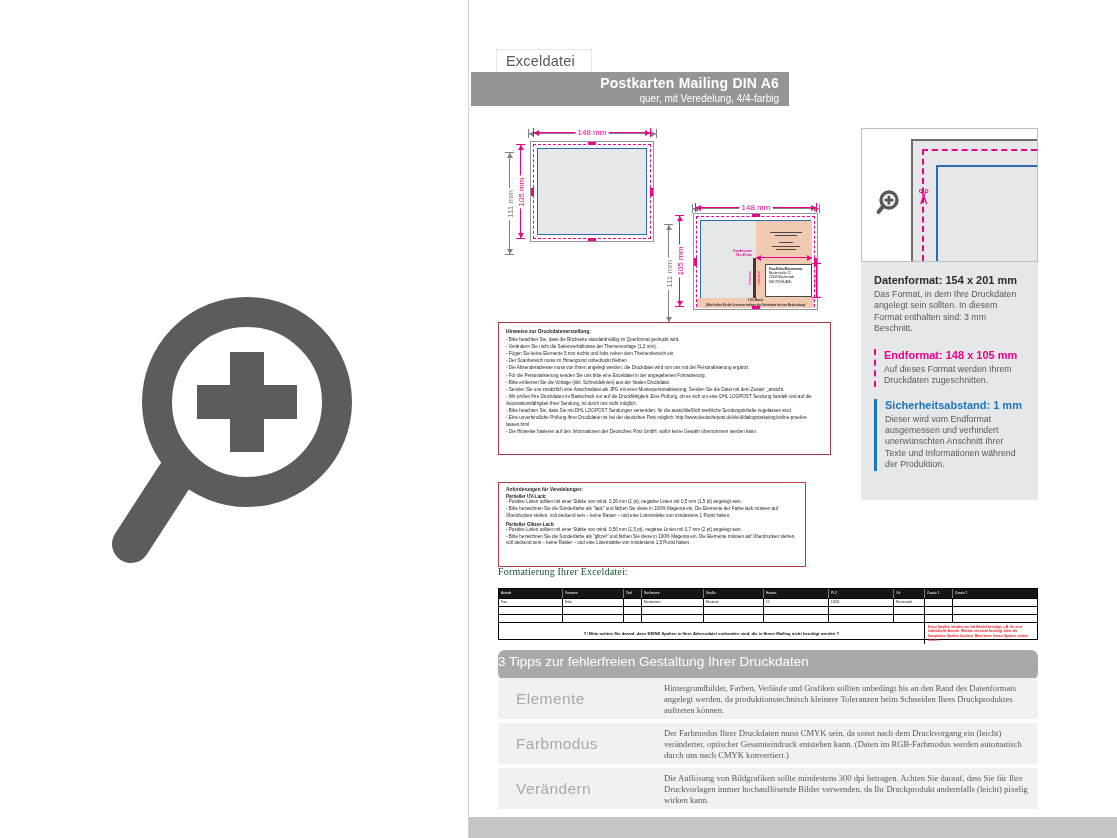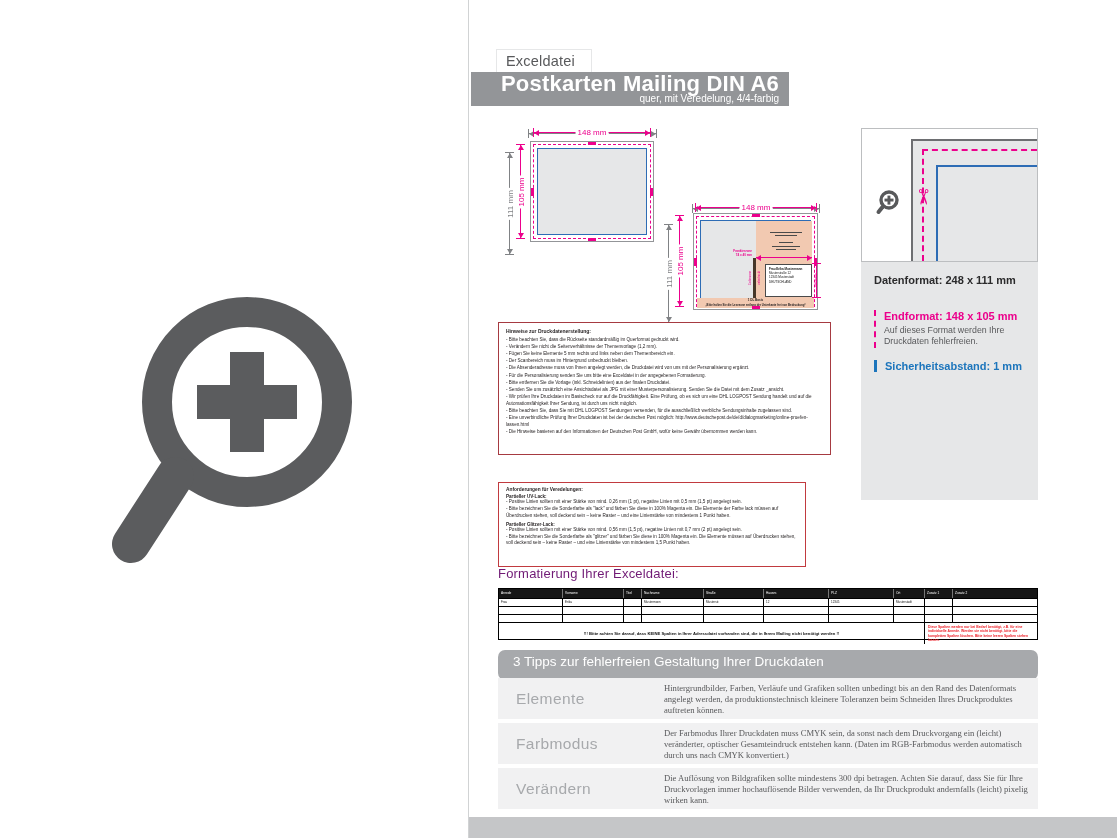--- a/index.html
+++ b/index.html
@@ -4,21 +4,21 @@
 <style>
   html,body{margin:0;padding:0;background:#fff;font-family:"Liberation Sans",sans-serif;}
   .canvas{position:relative;width:1117px;height:838px;background:#fff;overflow:hidden;}
   .abs{position:absolute;box-sizing:border-box;}
   .doc{position:absolute;left:468px;top:0;width:649px;height:838px;background:#fff;border-left:1px solid #d1d3d4;box-sizing:border-box;}
 
   
   .tab{left:27px;top:49px;width:96px;height:23px;background:#fff;border:1px solid #e6e7e8;border-bottom:none;
        color:#58595b;font-size:14.5px;line-height:22px;padding-left:9px;letter-spacing:.2px;}
   .titlebar{left:2px;top:72px;width:318px;height:34px;background:#939598;color:#fff;text-align:right;padding:2px 10px 0 0;}
-  .titlebar .t1{font-size:22px;font-weight:bold;letter-spacing:.2px;line-height:19px;}
+  .titlebar .t1{font-size:14px;font-weight:bold;letter-spacing:.2px;line-height:19px;}
   .titlebar .t2{font-size:10px;line-height:12px;}
 
   
   .hdim{position:absolute;height:0;border-top:1px solid currentColor;}
   .vdim{position:absolute;width:0;border-left:1px solid currentColor;}
   .gray{color:#808285;margin-top:12px;} .pink{color:#ec008c;}
   .hdim .t1,.hdim .t2{position:absolute;width:1px;height:9px;top:-5px;background:currentColor;}
   .hdim .t1{left:-1px;} .hdim .t2{right:-1px;}
   .hdim .a1,.hdim .a2{position:absolute;width:0;height:0;top:-3px;border-top:3px solid transparent;border-bottom:3px solid transparent;}
   .hdim .a1{left:0;border-right:5px solid currentColor;} .hdim .a2{right:0;border-left:5px solid currentColor;}
@@ -40,49 +40,49 @@
   .mk.rgt{right:0;top:50%;margin-top:-4px;width:3px;height:8px;}
   .tl{height:1px;background:#4a4a4a;margin:2.5px auto 0;}
   .anchor{position:absolute;width:0;height:0;}
   .anchor>span{position:absolute;display:block;white-space:nowrap;transform:translate(-50%,-50%) rotate(-90deg);}
 
   
   .zoombox{left:392px;top:128px;width:177px;height:134px;border:1px solid #bcbec0;background:#fff;}
   .infopanel{left:392px;top:262px;width:177px;height:238px;background:#e6e7e8;padding:12px 13px;}
   .infopanel h4{margin:0;font-size:11px;color:#2b2b2c;}
   .infopanel p{margin:3px 0 0;font-size:8.8px;color:#58595b;line-height:1.3;}
-  .blk-end{margin-top:24px;border-left:2px dashed #ec008c;padding-left:8px;}
+  .blk-end{margin-top:14px;border-left:2px dashed #ec008c;padding-left:8px;}
   .blk-end h4{color:#ec008c;}
   .blk-safe{margin-top:12px;border-left:3px solid #1c75bc;padding-left:8px;}
   .blk-safe h4{color:#1c75bc;}
 
   
   .noticebox{border:1px solid #a63a41;padding:5px 7px;color:#231f20;}
   .noticebox h5{margin:0 0 2px;font-size:5px;}
   .noticebox div{font-size:4.6px;line-height:1.55;}
   .verebox{border:1px solid #c13a3f;padding:4px 7px;color:#231f20;}
   .verebox h5{margin:0 0 2px;font-size:4.8px;}
   .verebox h6{margin:2px 0 0;font-size:4.6px;}
   .verebox div{font-size:4.6px;line-height:1.5;}
 
   
-  .xhead{left:29px;top:566px;font-size:13px;color:#701a75;letter-spacing:.2px;}
+  .xhead{left:29px;top:566px;font-size:10px;color:#14532d;letter-spacing:.2px;font-family:Liberation Serif, serif;}
   .xtable{left:29px;top:588px;width:540px;height:52px;border:1px solid #000;background:#fff;}
   .xrow{display:flex;width:100%;}
   .xrow.h{height:9px;background:#161616;color:#fff;}
   .xrow.r{height:7px;border-top:1px solid #000;}
   .xcell{box-sizing:border-box;border-right:1px solid #777;font-size:3.2px;line-height:8px;padding-left:2px;overflow:hidden;white-space:nowrap;}
   .xrow.r .xcell{border-right:1px solid #000;color:#111;line-height:6px;font-size:3px;}
   .xnote{display:flex;height:21px;border-top:1px solid #000;}
   .xnote .l{width:426px;border-right:1px solid #000;display:flex;align-items:center;justify-content:center;
             font-size:4.2px;font-weight:bold;text-align:center;padding:0 28px;box-sizing:border-box;color:#111;}
   .xnote .r{flex:1;color:#ed1c24;font-size:3.4px;font-weight:bold;line-height:1.3;padding:2px 3px;box-sizing:border-box;}
 
   
-  .tipsbar{left:29px;top:650px;width:540px;height:30px;background:#a7a9ac;color:#fff;font-size:13.5px;line-height:23px;padding-left:15px;border-radius:7px;}
+  .tipsbar{left:29px;top:650px;width:540px;height:30px;background:#a7a9ac;color:#fff;font-size:13.5px;line-height:23px;border-radius:7px;}
   .tiprow{width:540px;height:41px;background:#f1f1f2;}
   .tiprow .lab{position:absolute;left:18px;top:50%;transform:translateY(-50%);font-size:15.5px;color:#a7a9ac;letter-spacing:.4px;}
   .tiprow .txt{position:absolute;left:166px;top:5px;width:366px;font-size:8.6px;color:#58595b;line-height:1.3;font-family:Liberation Serif, serif;}
 
   .footerbar{left:0;top:817px;width:649px;height:21px;background:#c5c6c8;}
 </style>
 </head>
 <body>
 
 <div class="canvas">
@@ -233,27 +233,29 @@
       </div>
       <svg class="abs" style="left:12px;top:59px;" width="28" height="28" viewBox="0 0 28 28">
         <circle cx="15" cy="12" r="8" fill="none" stroke="#58595b" stroke-width="3.4"></circle>
         <rect x="10.5" y="10.6" width="9" height="2.9" fill="#58595b"></rect>
         <rect x="13.5" y="7.6" width="2.9" height="9" fill="#58595b"></rect>
         <line x1="8.5" y1="19" x2="4.5" y2="24" stroke="#58595b" stroke-width="4" stroke-linecap="round"></line>
       </svg>
     </div>
 
     <div class="abs infopanel">
-      <h4>Datenformat: 248 x 111 mm</h4>
+      <h4>Datenformat: 154 x 201 mm</h4>
+      <p>Das Format, in dem Ihre Druckdaten angelegt sein sollten. In diesem Format enthalten sind: 3 mm Beschnitt.</p>
       <div class="blk-end">
         <h4>Endformat: 148 x 105 mm</h4>
-        <p>Auf dieses Format werden Ihre Druckdaten fehlerfreien.</p>
+        <p>Auf dieses Format werden Ihrem Druckdaten zugeschnitten.</p>
       </div>
       <div class="blk-safe">
         <h4>Sicherheitsabstand: 1 mm</h4>
+        <p>Dieser wird vom Endformat ausgemessen und verhindert unerwünschten Anschnitt Ihrer Texte und Informationen während der Produktion.</p>
       </div>
     </div>
 
     <div class="abs noticebox" style="left:29px;top:322px;width:333px;height:133px;">
       <h5>Hinweise zur Druckdatenerstellung:</h5>
       <div>- Bitte beachten Sie, dass die Rückseite standardmäßig im Querformat gedruckt wird.</div>
       <div>- Verändern Sie nicht die Seitenverhältnisse der Themenvorlage (1,2 mm).</div>
       <div>- Fügen Sie keine Elemente 5 mm rechts und links neben dem Themenbereich ein.</div>
       <div>- Der Scanbereich muss im Hintergrund unbedruckt bleiben.</div>
       <div>- Die Absenderadresse muss von Ihnen angelegt werden, die Druckdatei wird von uns mit der Personalisierung ergänzt.</div>

